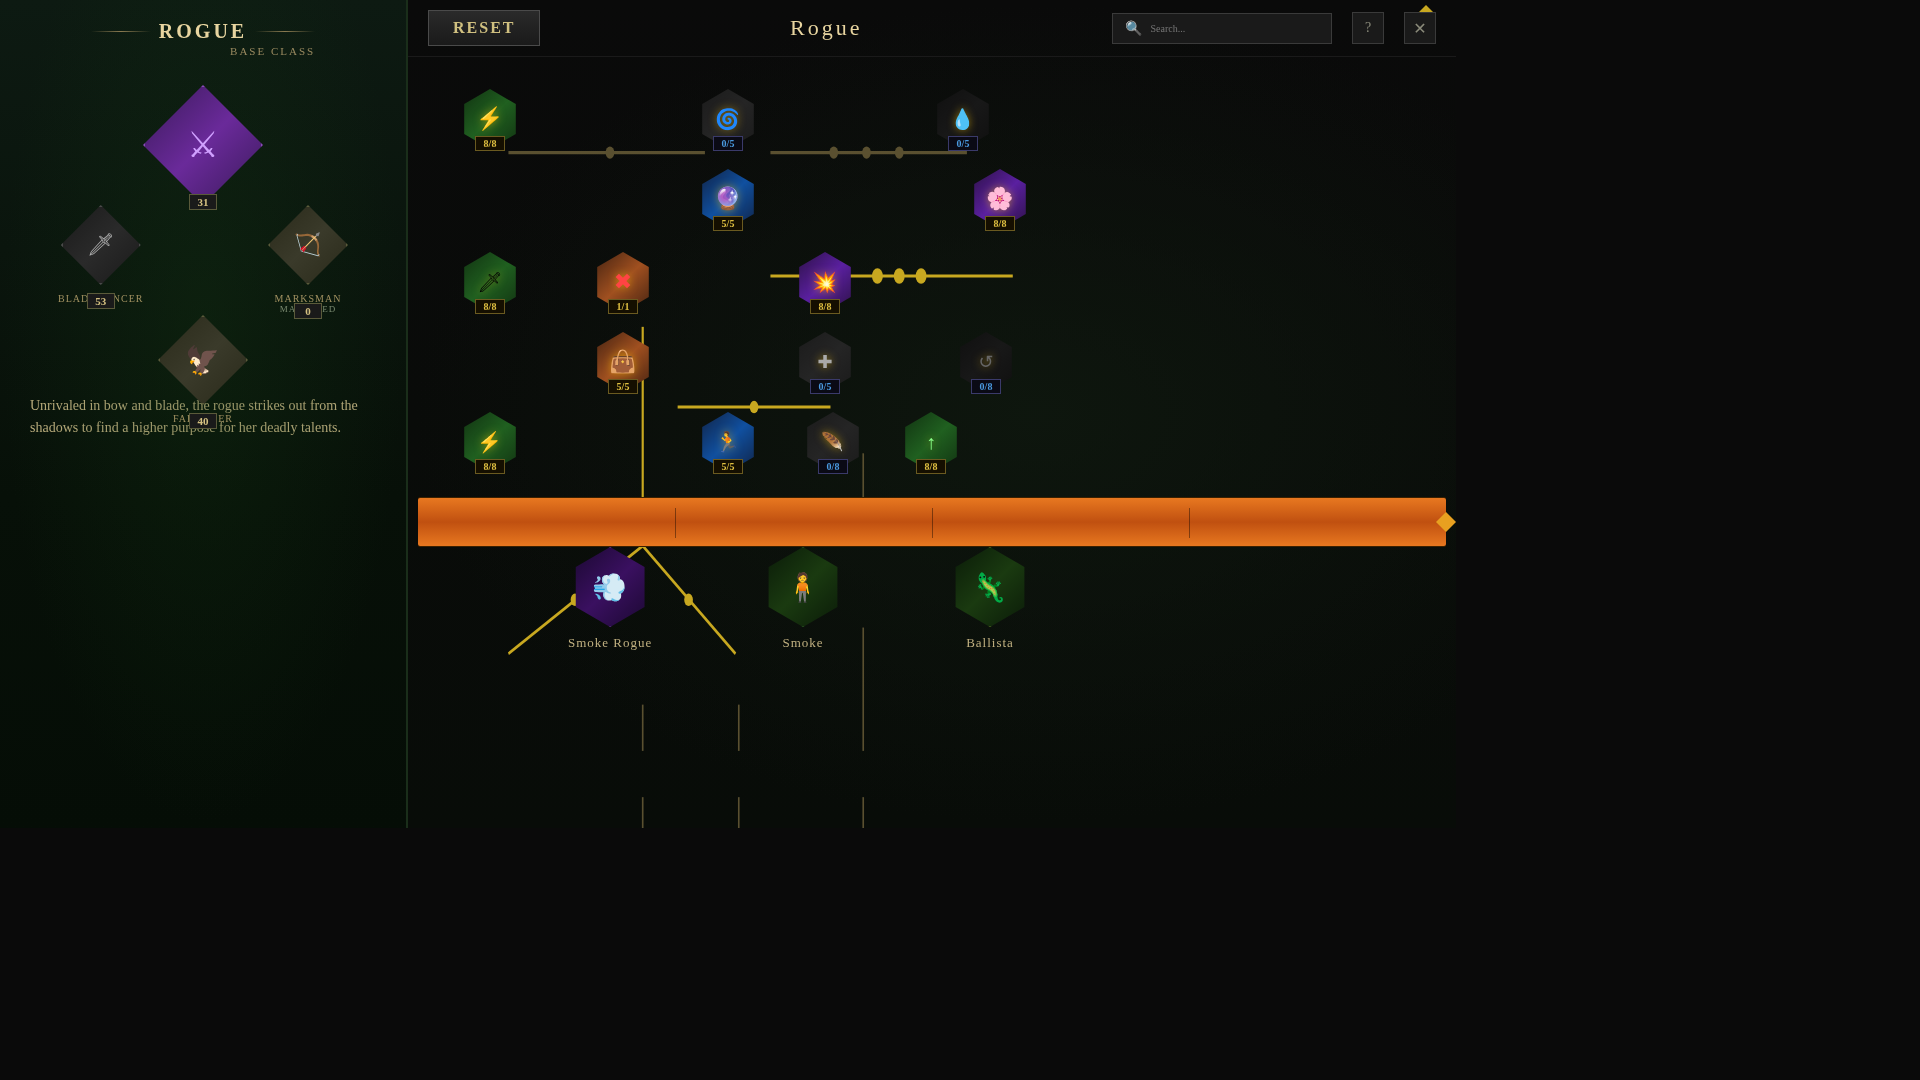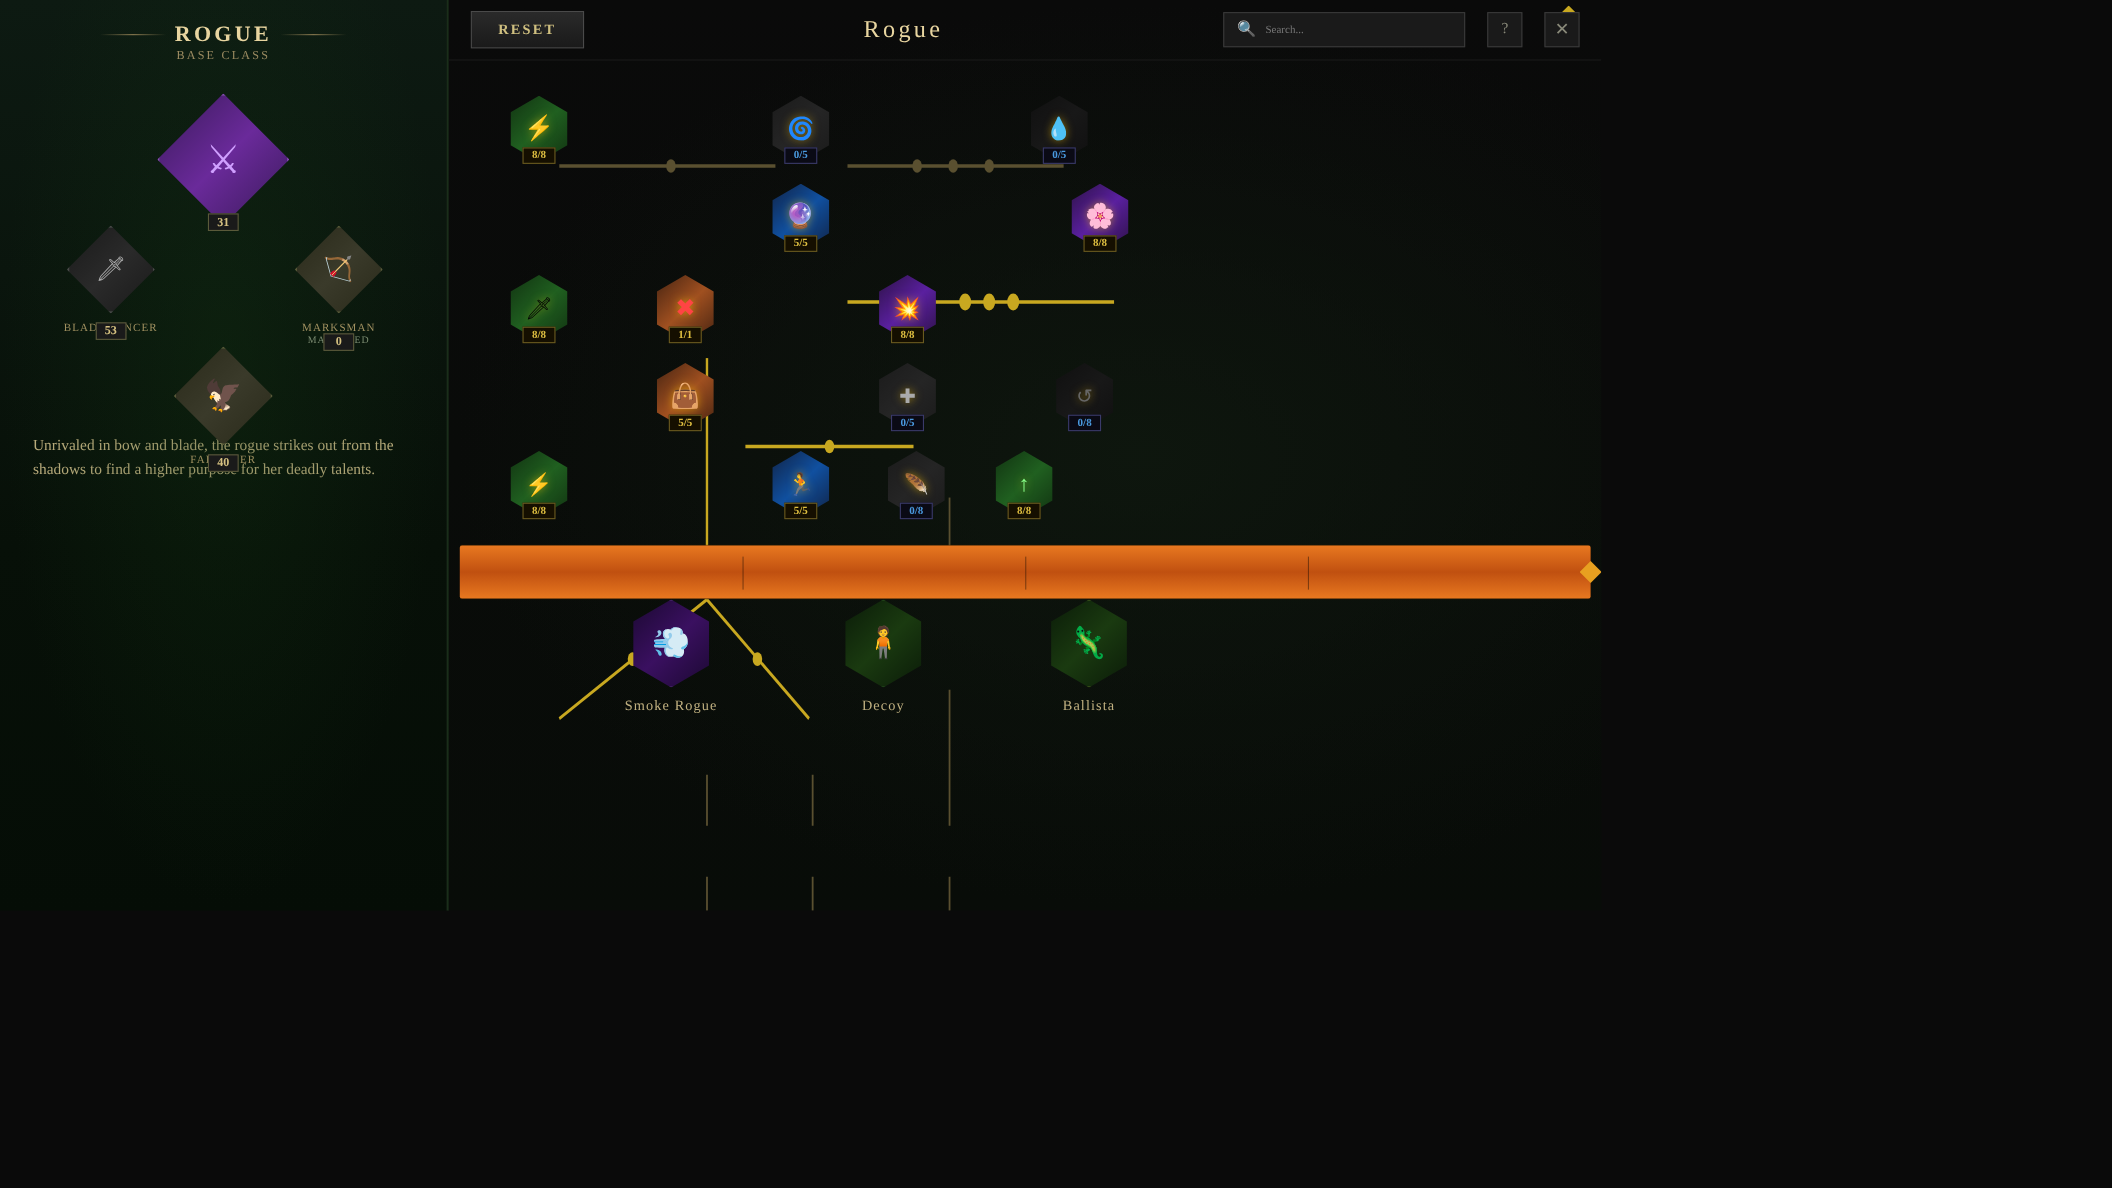--- a/index.html
+++ b/index.html
@@ -62,21 +62,21 @@
       font-size: 20px;
       font-weight: bold;
       letter-spacing: 3px;
       font-family: 'Georgia', serif;
     }
 
     .class-subtitle {
       color: #9a8a60;
       font-size: 11px;
       letter-spacing: 2px;
-      text-align: center;
+      text-align: right;
     }
 
     
     .icon-cluster {
       position: relative;
       width: 320px;
       height: 300px;
       margin: 10px 0;
     }
 
@@ -211,21 +211,21 @@
       gap: 20px;
       border-bottom: 1px solid #1a1a1a;
       position: relative;
       z-index: 10;
     }
 
     .reset-btn {
       background: linear-gradient(180deg, #2a2a2a, #1a1a1a);
       border: 1px solid #4a4a4a;
       color: #d0c080;
-      font-size: 13px;
+      font-size: 16px;
       font-weight: bold;
       padding: 8px 24px;
       letter-spacing: 2px;
       cursor: pointer;
       font-family: 'Georgia', serif;
     }
 
     .window-title {
       flex: 1;
       text-align: center;
@@ -767,21 +767,21 @@
         <div class="subclass-hex smoke">
           <span class="subclass-inner">💨</span>
         </div>
         <div class="subclass-label">Smoke Rogue</div>
       </div>
 
       <div class="subclass-item" style="position:absolute; left:355px;">
         <div class="subclass-hex decoy">
           <span class="subclass-inner">🧍</span>
         </div>
-        <div class="subclass-label">Decoy</div>
+        <div class="subclass-label">Smoke</div>
       </div>
 
       <div class="subclass-item" style="position:absolute; left:542px;">
         <div class="subclass-hex ballista">
           <span class="subclass-inner">🦎</span>
         </div>
         <div class="subclass-label">Ballista</div>
       </div>
 
     </div>

